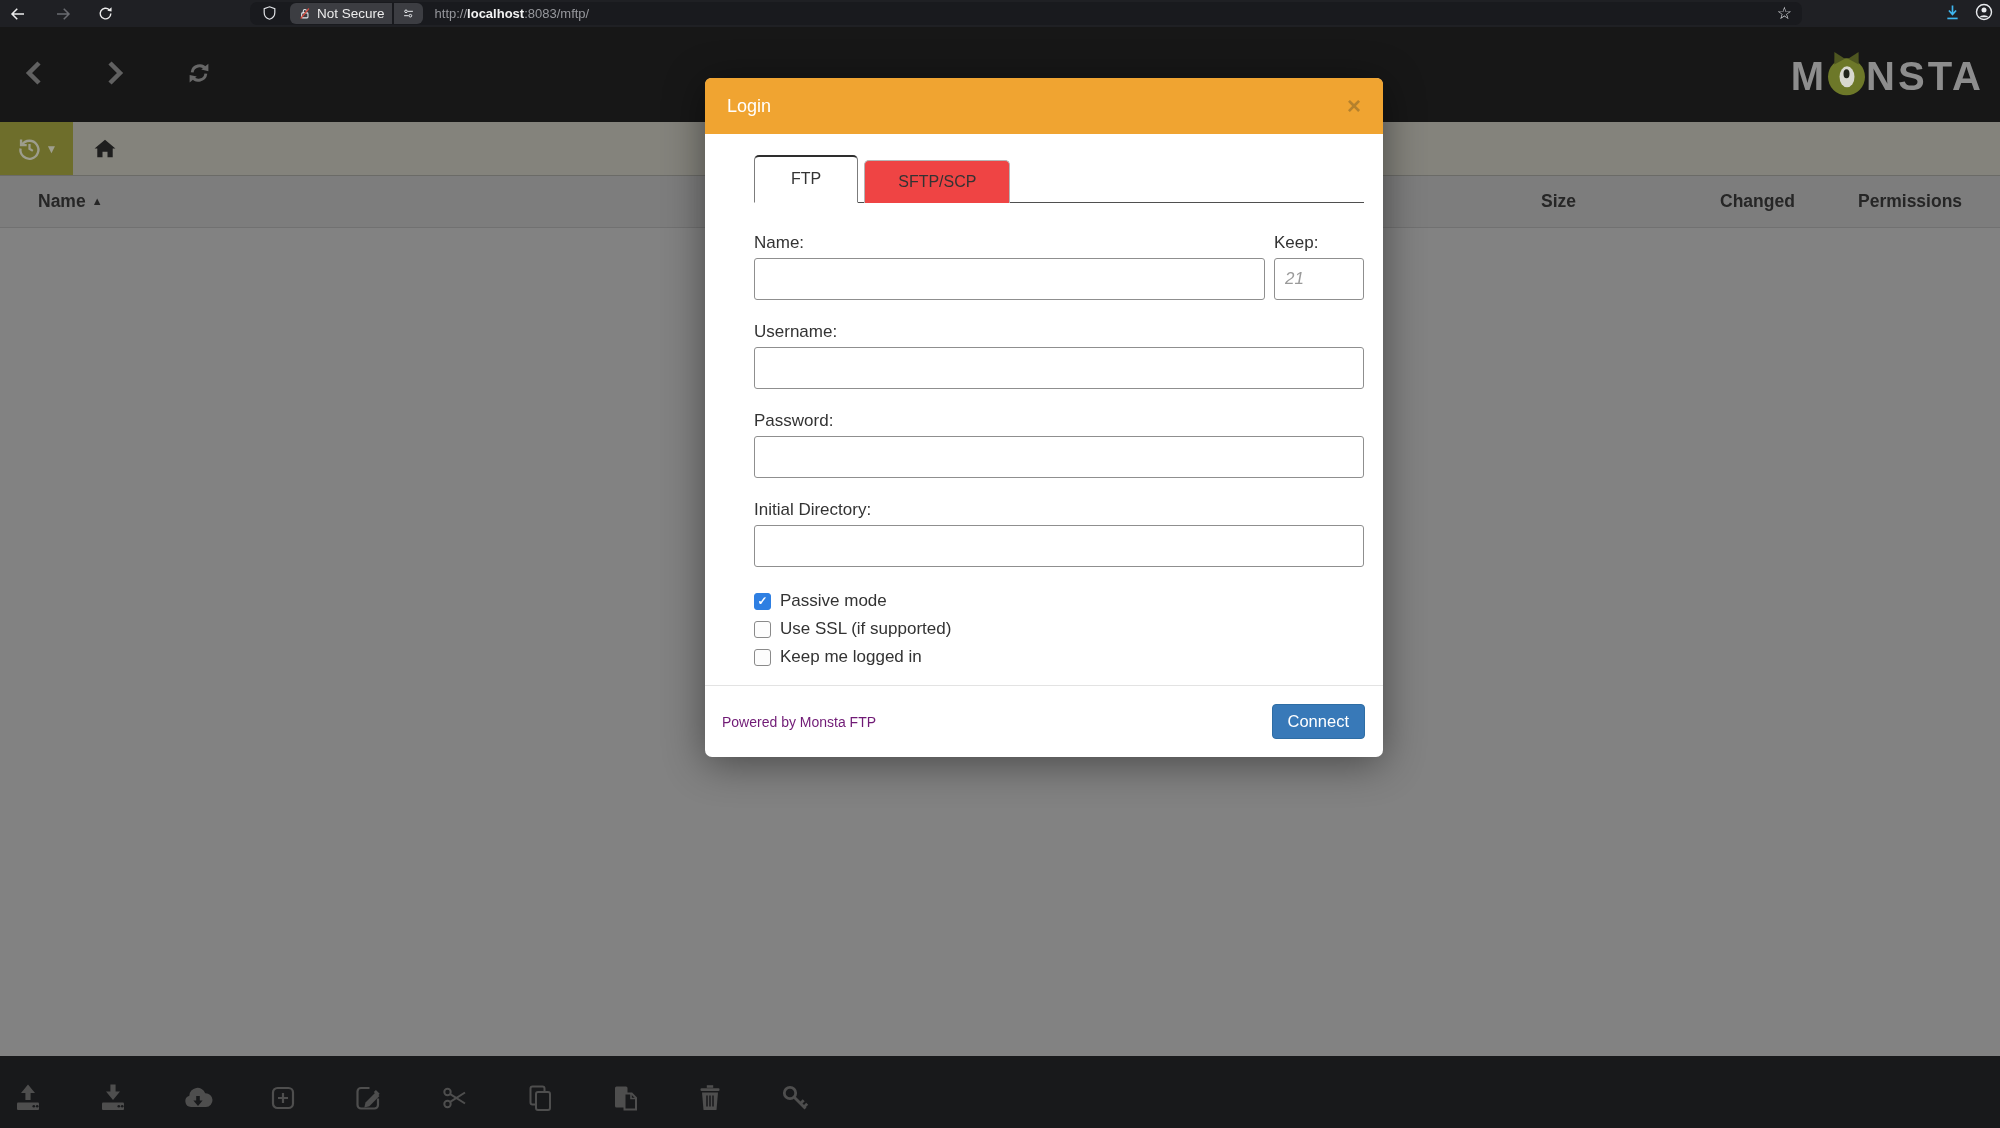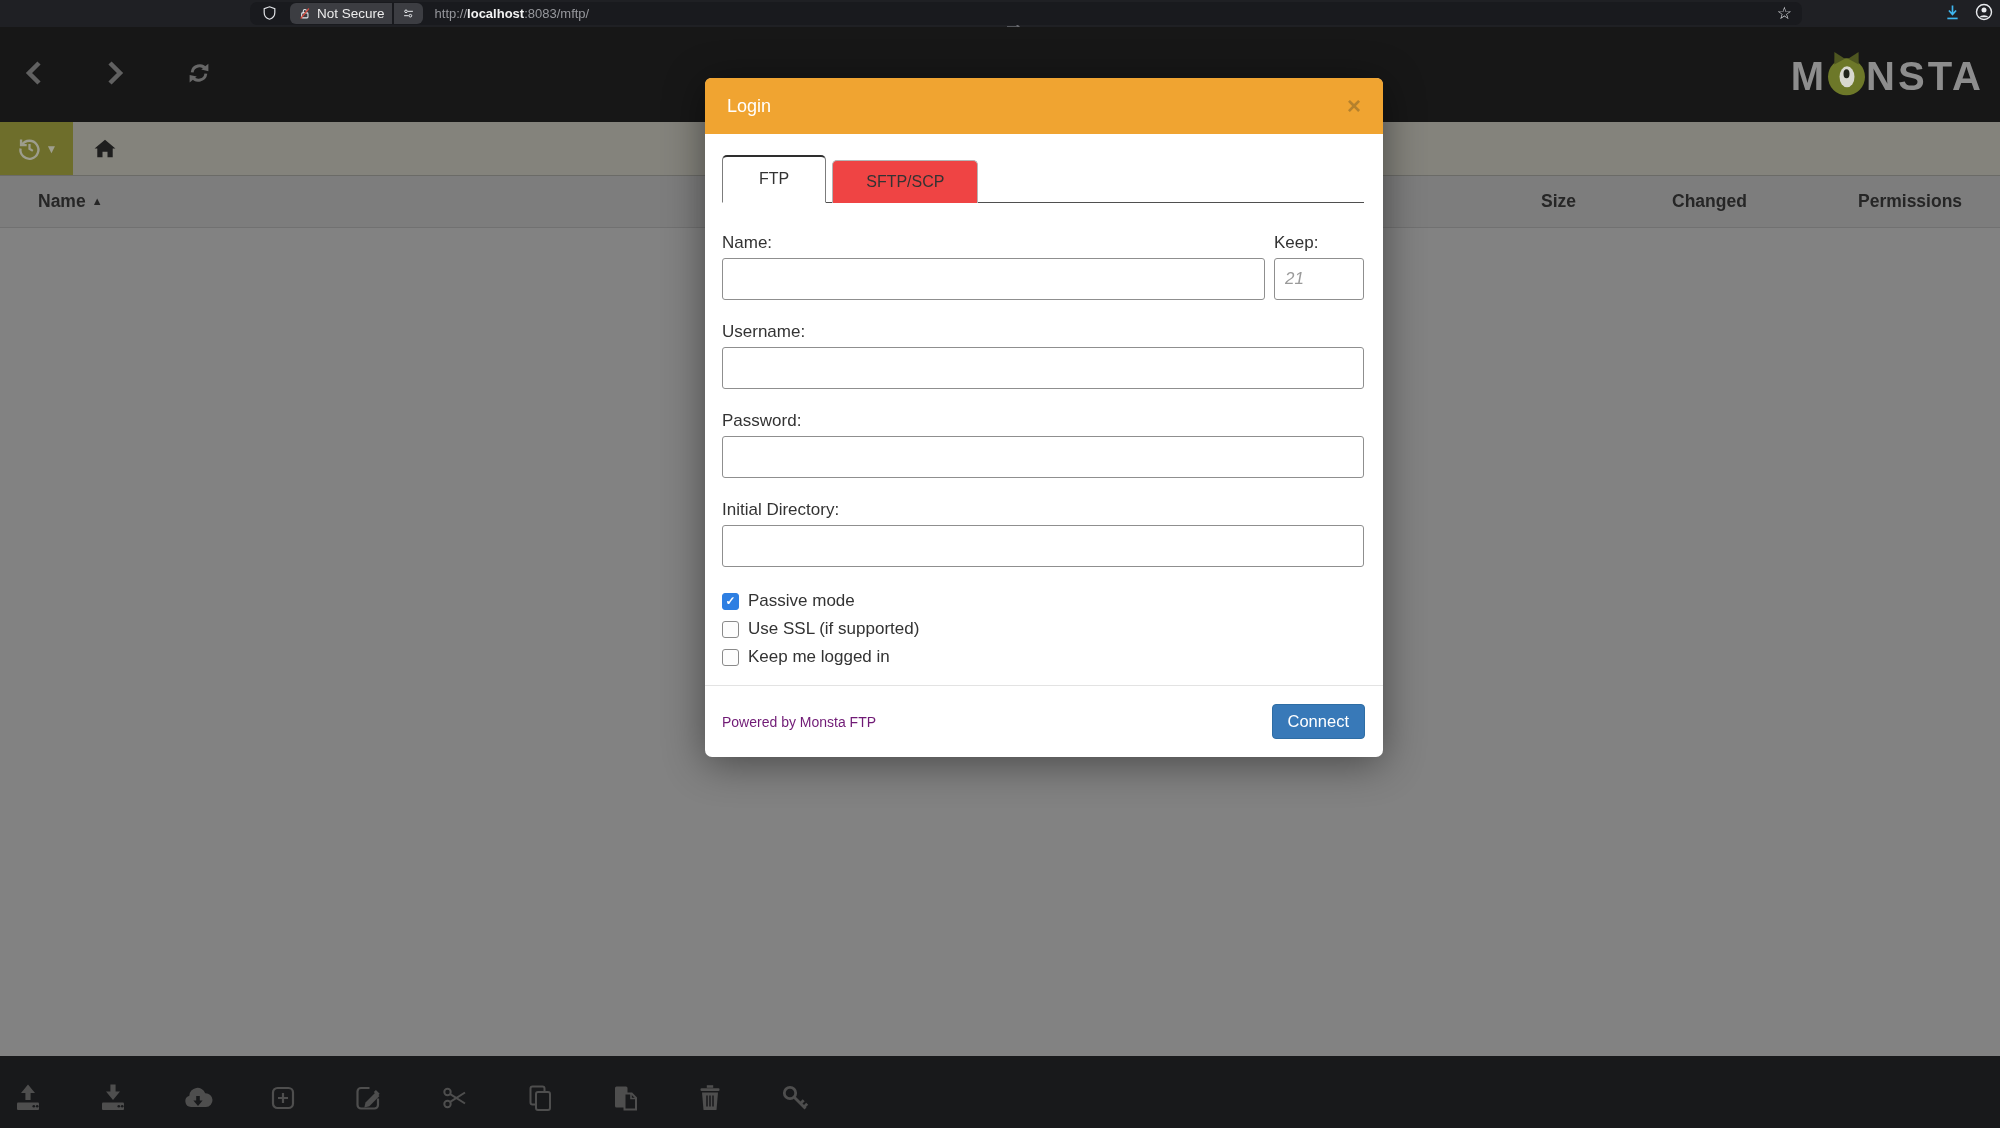--- a/index.html
+++ b/index.html
@@ -2,21 +2,21 @@
 <html><head>
 <meta charset="utf-8">
 <style>
   * { margin:0; padding:0; box-sizing:border-box; }
   html,body { background:#555; }
   .page { position:relative; width:2000px; height:1128px; overflow:hidden;
           font-family:"Liberation Sans", sans-serif; background:#828282; }
 
   
   .chrome { position:absolute; top:0; left:0; width:2000px; height:27px;
-            background:#1f2024; display:flex; align-items:center;flex-direction:column; }
+            background:#1f2024; display:flex; align-items:center; }
   .chrome .navbtn { width:20px; height:20px; display:flex; align-items:center; justify-content:center; cursor:pointer; }
   .addressbar { position:absolute; left:250px; top:2px; width:1552px; height:23px;
                 background:#191a1e; border-radius:7px; display:flex; align-items:center; }
   .chip { display:flex; margin-left:12px; }
   .chip-seg { background:#3c3d42; height:21px; display:flex; align-items:center; padding:0 7px; }
   .chip-seg.first { border-radius:6px 0 0 6px; margin-right:2px; }
   .chip-seg.last  { border-radius:0 6px 6px 0; }
   .chip-label { color:#ececec; font-size:13.5px; margin-left:5px; white-space:nowrap; }
   .url { margin-left:12px; font-size:13px; color:#96979c; white-space:nowrap; }
   .url b { color:#f2f2f2; font-weight:bold; }
@@ -57,21 +57,21 @@
   .bottombar { position:absolute; top:1056px; left:0; width:2000px; height:72px; background:#18191b; }
   .tool { position:absolute; top:25px; width:34px; height:34px; display:flex; align-items:center; justify-content:center; cursor:pointer; }
 
   
   .modal { position:absolute; left:705px; top:78px; width:678px; height:679px;
            background:#fff; border-radius:7px; box-shadow:0 6px 40px rgba(0,0,0,.45); }
   .modal-head { height:56px; background:#f0a431; border-radius:6px 6px 0 0;
                 display:flex; align-items:center; padding:0 22px; }
   .modal-title { color:#fff; font-size:18px; }
   .modal-close { margin-left:auto; color:#b5812d; font-size:24px; font-weight:bold; line-height:1; cursor:pointer; }
-  .modal-body { padding:20px 19px 0 17px; }
+  .modal-body { padding:20px 19px 0 17px;margin-left:32px; }
 
   .tabs { display:flex; align-items:flex-end; border-bottom:1px solid #4f4f4f; margin-top:1px; }
   .tab { font-size:16px; color:#333; cursor:pointer; margin-bottom:-1px; border-radius:5px 5px 0 0; }
   .tab.active { background:#fff; border:1px solid #7c7c7c; border-top:2px solid #2e2e2e;
                 border-bottom:1px solid #fff; padding:13px 36px 14px; }
   .tab.inactive { background:#ef4444; border:1px solid #b5b5b5; border-bottom:none;
                   padding:12px 33px; margin-left:6px; }
 
   .row-hostport { display:flex; gap:9px; margin-top:30px; }
   .fld-host { flex:1; } .fld-port { width:90px; }
@@ -203,21 +203,21 @@
         <path d="M12 3.5L22 12h-2.6v8.5h-5v-5.3H9.6v5.3h-5V12H2z" fill="#1e1e1e"></path>
       </svg>
     </div>
   </div>
 
   <div class="tablehead">
     <div class="th" style="left:38px">
       <span>Name</span><span class="sort">▲</span>
     </div>
     <div class="th" style="left:1541px"><span>Size</span></div>
-    <div class="th" style="left:1672px"><span>Changed</span></div>
+    <div class="th" style="left:1720px"><span>Changed</span></div>
     <div class="th" style="left:1858px"><span>Permissions</span></div>
   </div>
 
   <div class="content"></div>
 
   <div class="bottombar">
     <div class="tool" style="left:11px">
       <svg width="32" height="32" viewBox="0 0 32 32">
         <path d="M16 2.5l7 8.5h-4.4v7h-5.2v-7H9z" fill="#4e4e4e"></path>
         <rect x="5" y="20.5" width="22" height="7.5" rx="1" fill="#4e4e4e"></rect>

